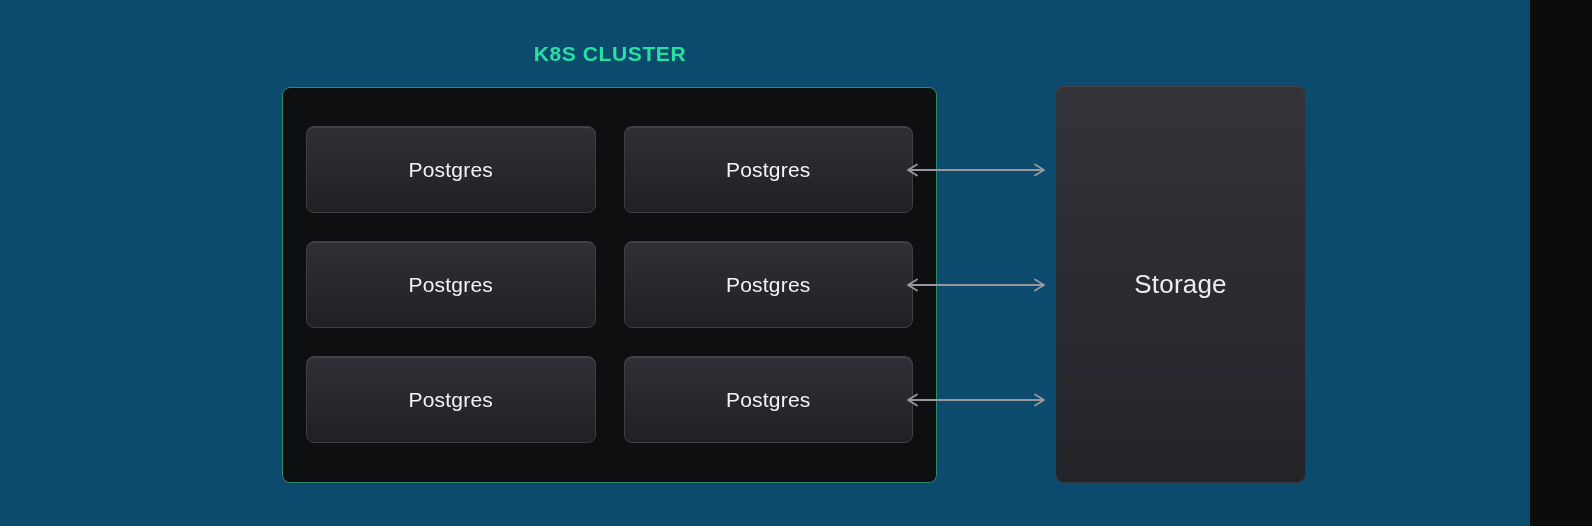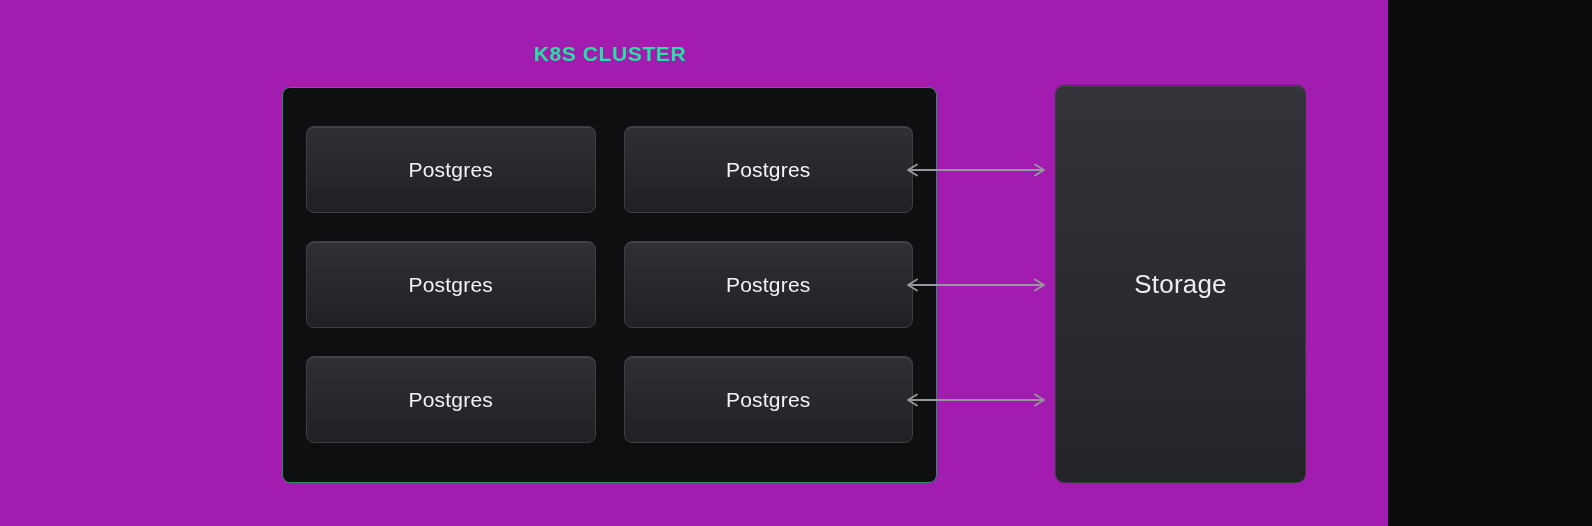--- a/index.html
+++ b/index.html
@@ -4,23 +4,23 @@
 <style>
   html, body {
     margin: 0;
     padding: 0;
     background: #0b0c0c;
     font-family: "Liberation Sans", sans-serif;
     -webkit-font-smoothing: antialiased;
   }
   .canvas {
     position: relative;
-    width: 1388px;
+    width: 1530px;
     height: 526px;
-    background: #a21caf;
+    background: #0c4a6e;
     overflow: hidden;
   }
   .diagram-title {
     position: absolute;
     left: 282px;
     top: 42px;
     width: 656px;
     text-align: center;
     font-size: 21px;
     font-weight: bold;

